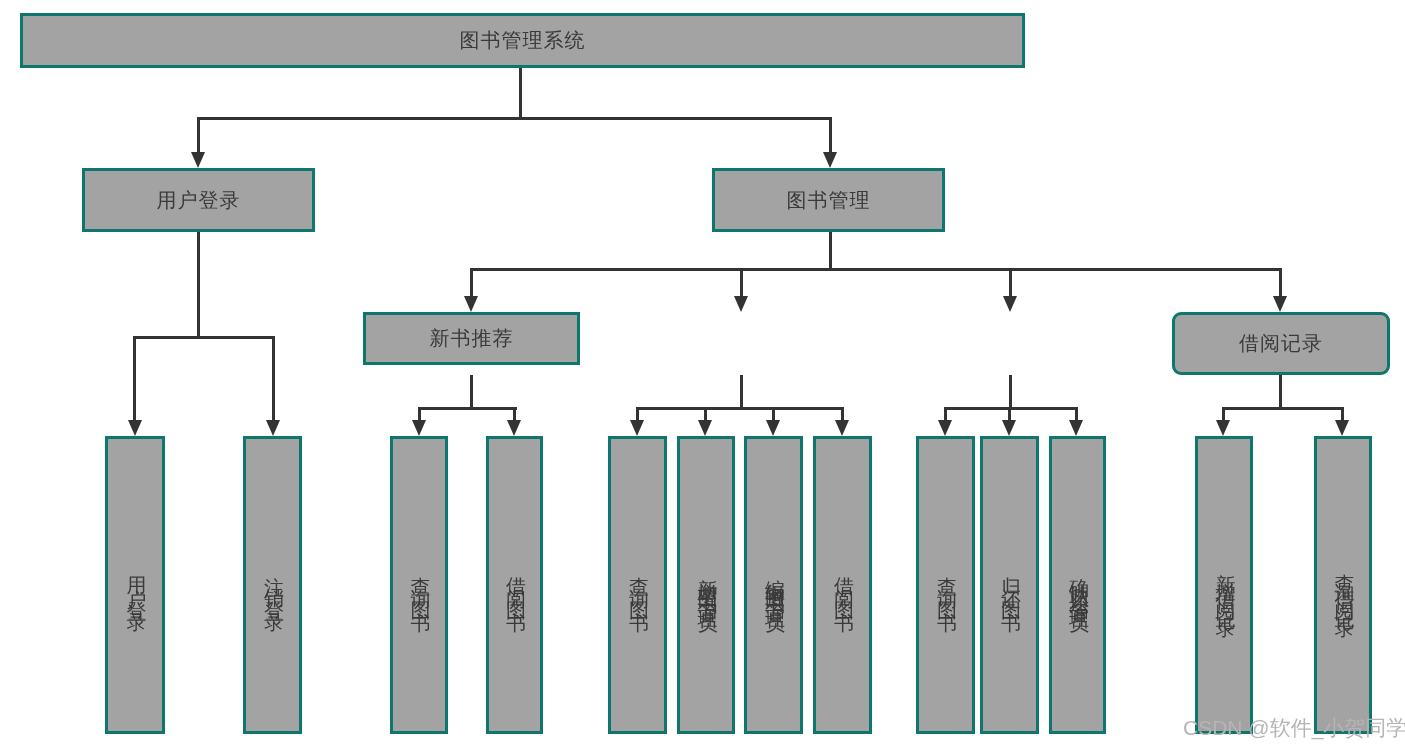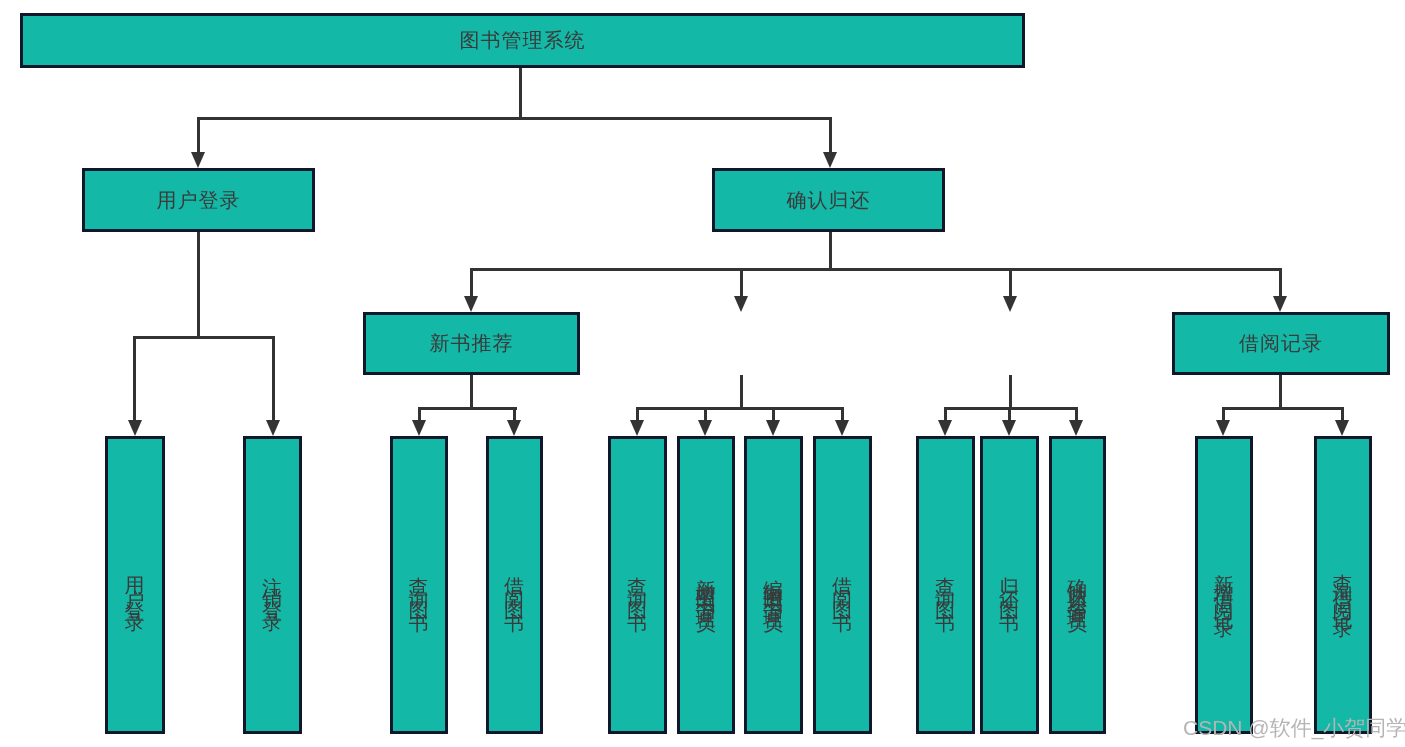--- a/index.html
+++ b/index.html
@@ -10,27 +10,28 @@
   }
   .canvas {
     position: relative;
     width: 1405px;
     height: 747px;
     background: #ffffff;
     overflow: hidden;
   }
   .box {
     position: absolute;
-    border: 3px solid #0f172a;
-    background: #14b8a6;
+    border: 3px solid #0f766e;
+    background: #a3a3a3;
     box-sizing: border-box;
     display: flex;
     align-items: center;
     justify-content: center;
     color: #3a3a3a;
+    font-family: Liberation Mono, monospace;
   }
   .h-box span {
     font-size: 20px;
     letter-spacing: 1px;
     white-space: nowrap;
   }
   .v-box span {
     writing-mode: vertical-rl;
     text-orientation: mixed;
     font-size: 20px;
@@ -74,45 +75,45 @@
   <div class="cline" style="left:197px; top:117px; width:635px; height:3px;"></div>
   <div class="cline" style="left:197px; top:117px; width:3px;  height:37px;"></div>
   <div class="arrow" style="left:191px; top:152px;"></div>
   <div class="cline" style="left:829px; top:117px; width:3px;  height:37px;"></div>
   <div class="arrow" style="left:823px; top:152px;"></div>
 
   <div class="box h-box" style="left:82px; top:168px; width:233px; height:64px;">
     <span>用户登录</span>
   </div>
   <div class="box h-box" style="left:712px; top:168px; width:233px; height:64px;">
-    <span>确认归还</span>
+    <span>图书管理</span>
   </div>
 
   <div class="cline" style="left:197px; top:232px; width:3px;   height:106px;"></div>
   <div class="cline" style="left:133px; top:336px; width:142px; height:3px;"></div>
   <div class="cline" style="left:133px; top:336px; width:3px;   height:86px;"></div>
   <div class="arrow" style="left:128px; top:420px;"></div>
   <div class="cline" style="left:272px; top:336px; width:3px;   height:86px;"></div>
   <div class="arrow" style="left:266px; top:420px;"></div>
 
   <div class="cline" style="left:829px; top:232px; width:3px;   height:38px;"></div>
   <div class="cline" style="left:470px; top:268px; width:812px; height:3px;"></div>
   <div class="cline" style="left:470px;  top:268px; width:3px; height:30px;"></div>
   <div class="arrow" style="left:464px;  top:296px;"></div>
   <div class="cline" style="left:740px;  top:268px; width:3px; height:30px;"></div>
   <div class="arrow" style="left:734px;  top:296px;"></div>
   <div class="cline" style="left:1009px; top:268px; width:3px; height:30px;"></div>
   <div class="arrow" style="left:1003px; top:296px;"></div>
   <div class="cline" style="left:1279px; top:268px; width:3px; height:30px;"></div>
   <div class="arrow" style="left:1273px; top:296px;"></div>
 
-  <div class="box h-box" style="left:363px; top:312px; width:217px; height:63px;">
+  <div class="box h-box" style="left:363px; top:312px; width:217px; height:53px;">
     <span>新书推荐</span>
   </div>
-  <div class="box h-box" style="left:1172px; top:312px; width:218px; height:63px;">
+  <div class="box h-box" style="left:1172px; top:312px; width:218px; height:63px;border-radius:9px;">
     <span>借阅记录</span>
   </div>
 
   <div class="cline" style="left:470px; top:375px; width:3px;  height:34px;"></div>
   <div class="cline" style="left:418px; top:407px; width:99px; height:3px;"></div>
   <div class="cline" style="left:418px; top:407px; width:3px;  height:15px;"></div>
   <div class="arrow" style="left:412px; top:420px;"></div>
   <div class="cline" style="left:513px; top:407px; width:3px;  height:15px;"></div>
   <div class="arrow" style="left:507px; top:420px;"></div>
 

